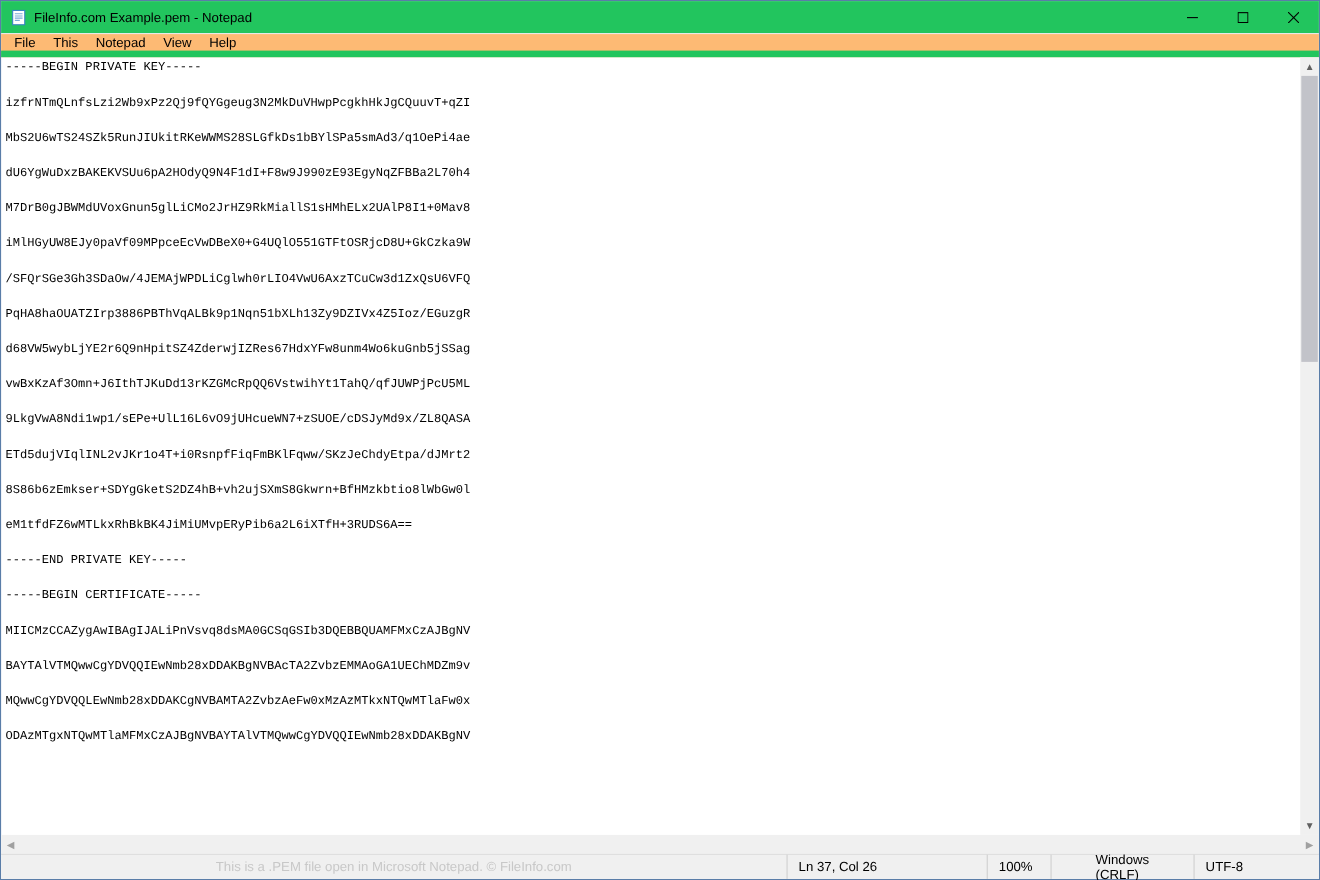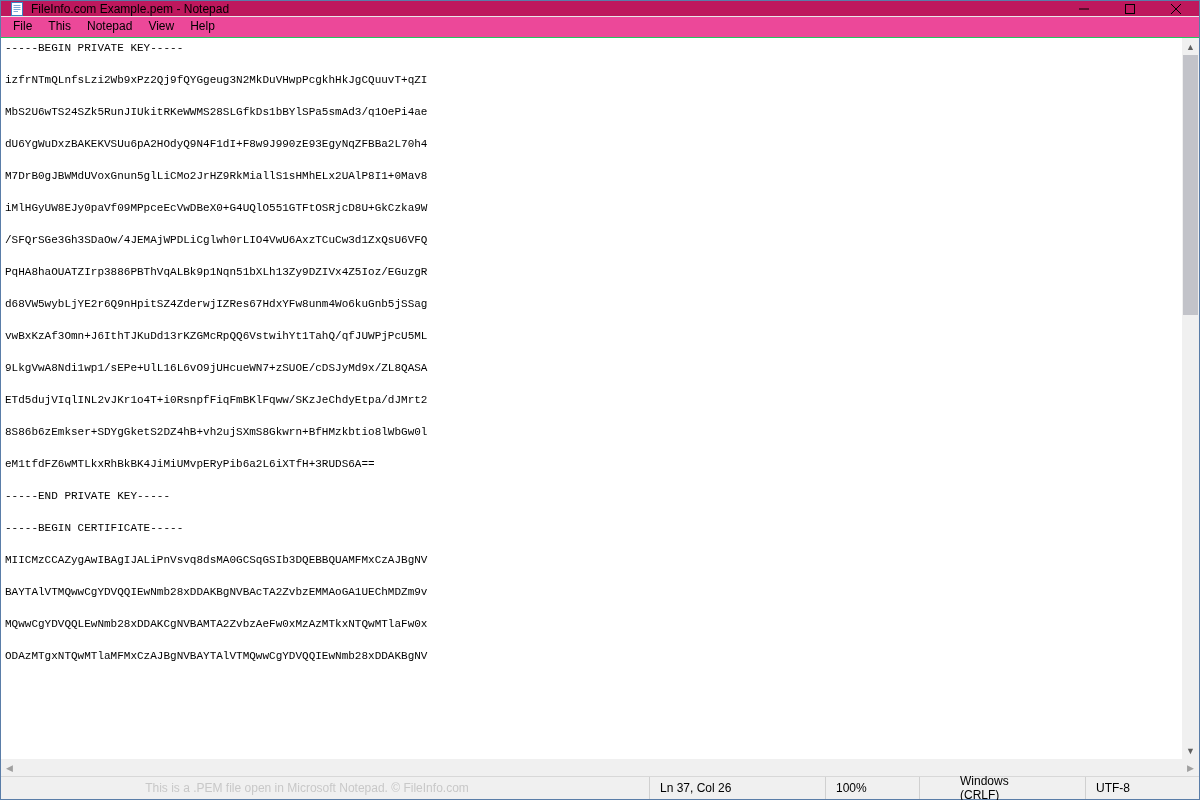--- a/index.html
+++ b/index.html
@@ -1,43 +1,43 @@
 <!DOCTYPE html>
 <html><head>
 <meta charset="utf-8">
 <style>
   * { box-sizing: border-box; margin: 0; padding: 0; }
   html, body { width: 1200px; height: 800px; overflow: hidden; font-family: "Segoe UI", Tahoma, sans-serif; background: #fff; }
   .window { width: 1200px; height: 800px; display: flex; flex-direction: column; border: 1px solid #5a7da8; background: #fff; }
   
-  .titlebar { height: 16px; display: flex; align-items: center; background: #be185d; border-bottom: 1px solid #e8e8e8; }
+  .titlebar { height: 30px; display: flex; align-items: center; background: #22c55e; border-bottom: 1px solid #e8e8e8; }
   .titlebar .icon { width: 16px; height: 16px; margin: 0 6px 0 8px; display: flex; align-items: center; justify-content: center; }
   .titlebar .title { font-size: 12px; color: #000; flex: 0 0 auto; }
   .titlebar .spacer { flex: 1 1 auto; }
   .winbtn { width: 46px; height: 30px; display: flex; align-items: center; justify-content: center; }
   .winbtn svg { display: block; }
   
-  .menubar { height: 21px; display: flex; background: #ec4899; padding: 0 4px; border-bottom: 1px solid #22c55e; }
+  .menubar { height: 21px; display: flex; align-items: center; background: #fdba74; padding: 0 4px; border-bottom: 6px solid #22c55e; }
   .menuitem { font-size: 12px; padding: 2px 8px; color: #000; }
   
   .content-wrap { flex: 1 1 auto; position: relative; display: flex; overflow: hidden; }
   .content { flex: 1 1 auto; font-family: Consolas, "Courier New", monospace; font-size: 11px; line-height: 16px; white-space: pre; padding: 2px 4px; overflow: hidden; color: #000; }
   .vscroll { width: 17px; background: #f0f0f0; position: relative; }
   .vscroll .thumb { position: absolute; left: 1px; right: 1px; top: 17px; height: 260px; background: #c2c3c9; }
   .vscroll .arrow { position: absolute; left: 0; right: 0; height: 17px; display: flex; align-items: center; justify-content: center; color: #606060; font-size: 9px; }
   .vscroll .arrow.up { top: 0; }
   .vscroll .arrow.down { bottom: 0; }
   .hscroll { height: 17px; background: #f0f0f0; position: relative; display: flex; align-items: center; }
   .hscroll .arrow { width: 17px; height: 17px; display: flex; align-items: center; justify-content: center; color: #a0a0a0; font-size: 9px; }
   
-  .statusbar { height: 23px; display: flex; align-items: stretch; background: #f0f0f0; border-top: 1px solid #d8d8d8; font-size: 12px; color: #000; gap: 36px; }
+  .statusbar { height: 23px; display: flex; align-items: stretch; background: #f0f0f0; border-top: 1px solid #d8d8d8; font-size: 12px; color: #000; }
   .statusbar .pane { border-left: 1px solid #d0d0d0; display: flex; align-items: center; padding: 0 10px; }
   .statusbar .caption { flex: 1 1 auto; display: flex; align-items: center; justify-content: center; color: #c8c8c8; font-size: 12px; }
   .statusbar .lncol { width: 140px; }
-  .statusbar .zoom { width: 58px; }
+  .statusbar .zoom { width: 58px; margin-left: 42px; }
   .statusbar .ending { width: 130px; padding-left: 40px; }
   .statusbar .encoding { width: 114px; }
 </style>
 </head>
 <body>
 
 <div class="window">
 
   <div class="titlebar">
     <span class="icon">

